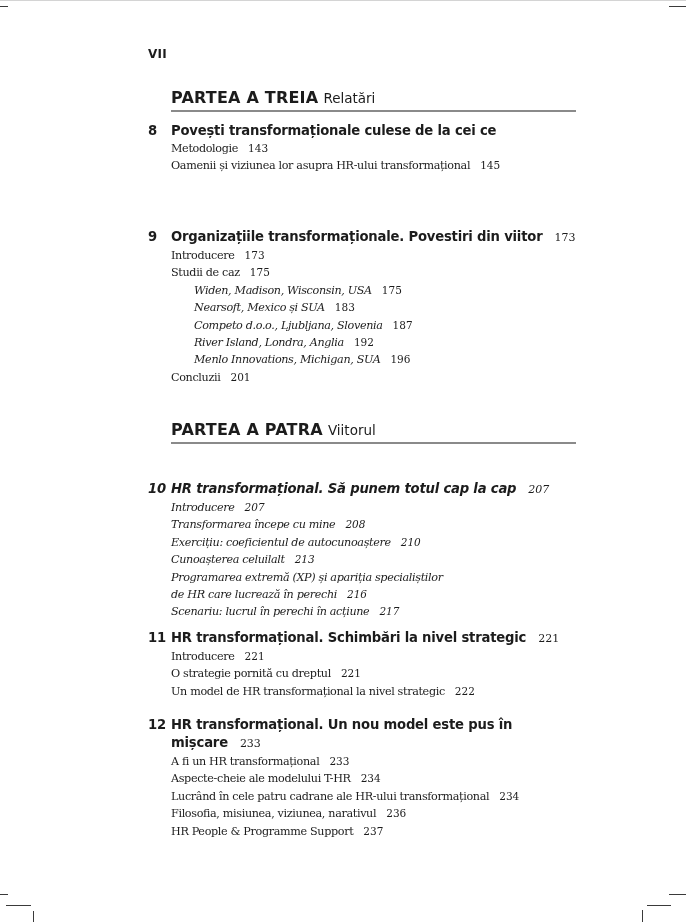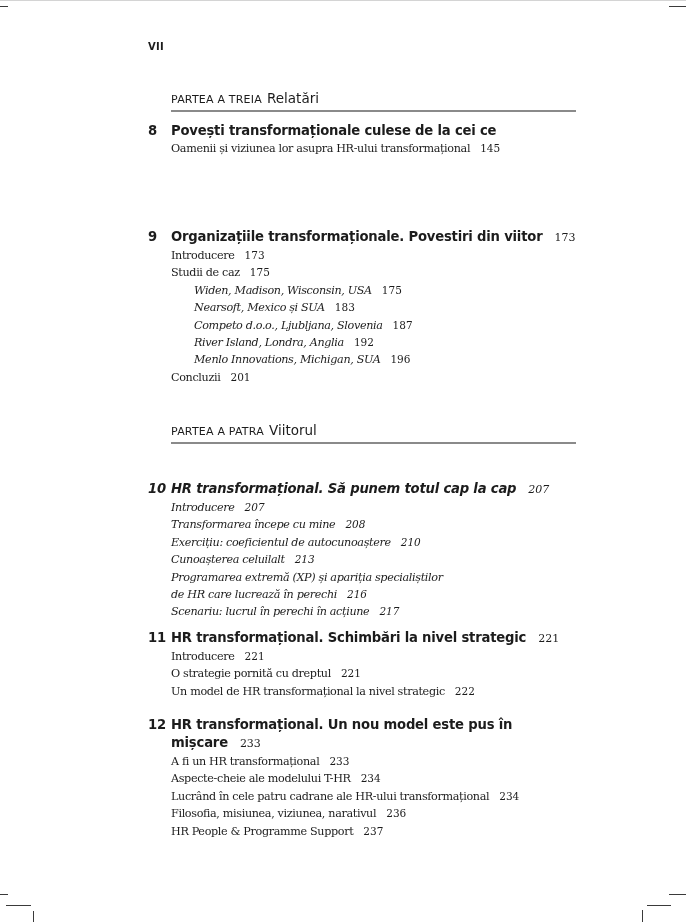--- a/index.html
+++ b/index.html
@@ -1,22 +1,22 @@
 <!DOCTYPE html>
 <html><head>
 <meta charset="utf-8">
 <style>
   html, body { margin: 0; padding: 0; background: #ffffff; }
   body { width: 686px; height: 922px; position: relative; overflow: hidden; color: #1c1c1c; }
   .topline { position: absolute; left: 0; top: 0; width: 686px; height: 1px; background: #d4d4d4; }
   .crop { position: absolute; background: #3a3a3a; }
-  .page-num { position: absolute; left: 148px; top: 41px; font-family: "DejaVu Sans", sans-serif; font-weight: bold; font-size: 10px; letter-spacing: 0.3px; }
+  .page-num { position: absolute; left: 148px; top: 47px; font-family: "DejaVu Sans", sans-serif; font-weight: bold; font-size: 12px; letter-spacing: 0.3px; }
   .toc { position: absolute; left: 148px; top: 0; width: 428px; }
   .part { position: absolute; left: 23px; width: 405px; border-bottom: 2px solid #8a8a8a; padding-bottom: 3px; font-family: "DejaVu Sans", sans-serif; }
-  .part .plabel { font-weight: normal; font-size: 11px; letter-spacing: 0.2px; }
+  .part .plabel { font-weight: bold; font-size: 16px; letter-spacing: 0.2px; }
   .part .pname { font-size: 13.5px; font-weight: normal; margin-top: 43px; }
   .chapter { position: absolute; left: 0; width: 440px; }
   .ch-head { position: relative; font-family: "DejaVu Sans", sans-serif; font-weight: bold; font-size: 13.2px; line-height: 18px; padding-left: 23px; letter-spacing: -0.2px; }
   .ch-num { position: absolute; left: 0; top: 0; }
   .pg { font-family: "DejaVu Serif", serif; font-weight: normal; font-size: 11px; margin-left: 12px; letter-spacing: 0; }
   .entry { font-family: "DejaVu Serif", serif; font-size: 11.2px; line-height: 17.4px; padding-left: 23px; letter-spacing: -0.35px; white-space: nowrap; }
   .entry .pg { font-size: 10.5px; margin-left: 10px; }
   .entry.sub { padding-left: 46px; font-style: italic; }
   .entry.sub .pg { font-style: normal; }
 </style>
@@ -41,20 +41,21 @@
   <div class="part" style="top:88px;">
     <span class="plabel">PARTEA A TREIA</span>
     <span class="pname">Relatări</span>
   </div>
 
   <div class="chapter" style="top:122px;">
     <div class="ch-head">
       <span class="ch-num">8</span>
       <div>Povești transformaționale culese de la cei ce</div>
     </div>
+    <div class="entry"><span>Metodologie</span><span class="pg">143</span></div>
     <div class="entry"><span>Oamenii și viziunea lor asupra HR-ului transformațional</span><span class="pg">145</span></div>
   </div>
 
   <div class="chapter" style="top:228px;">
     <div class="ch-head">
       <span class="ch-num">9</span>
       <span>Organizațiile transformaționale. Povestiri din viitor</span><span class="pg">173</span>
     </div>
     <div class="entry"><span>Introducere</span><span class="pg">173</span></div>
     <div class="entry"><span>Studii de caz</span><span class="pg">175</span></div>

